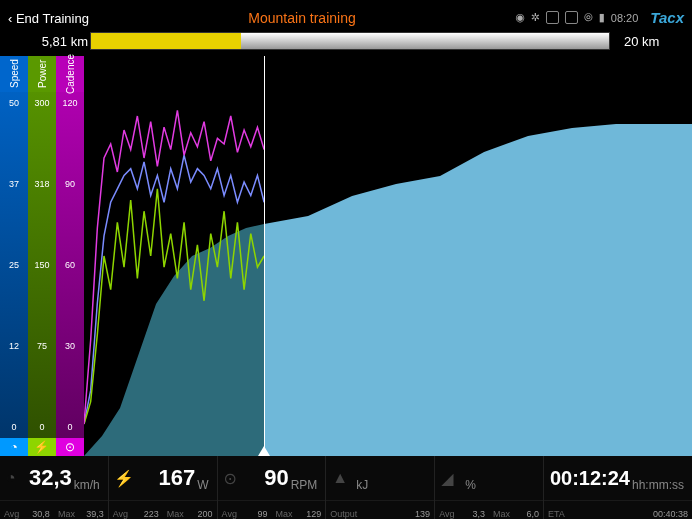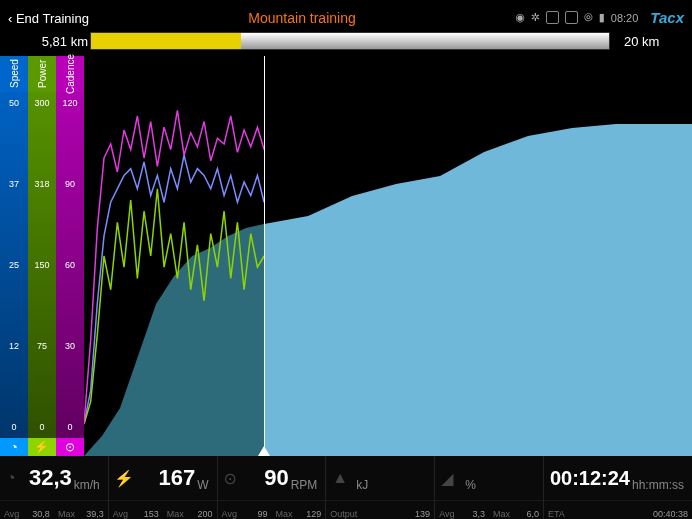--- a/index.html
+++ b/index.html
@@ -143,21 +143,21 @@
   </div>
   <div class="metric">
     <div class="top">
         <span class="mi">⚡</span>
         <span class="val">167</span>
         <span class="unit">W</span>
       </div>
     <div class="bot">
         <div>
           <span class="l">Avg</span>
-          <span>153</span>
+          <span>223</span>
         </div>
         <div>
           <span class="l">Max</span>
           <span>200</span>
         </div>
       </div>
   </div>
   <div class="metric">
     <div class="top">
         <span class="mi">⊙</span>

